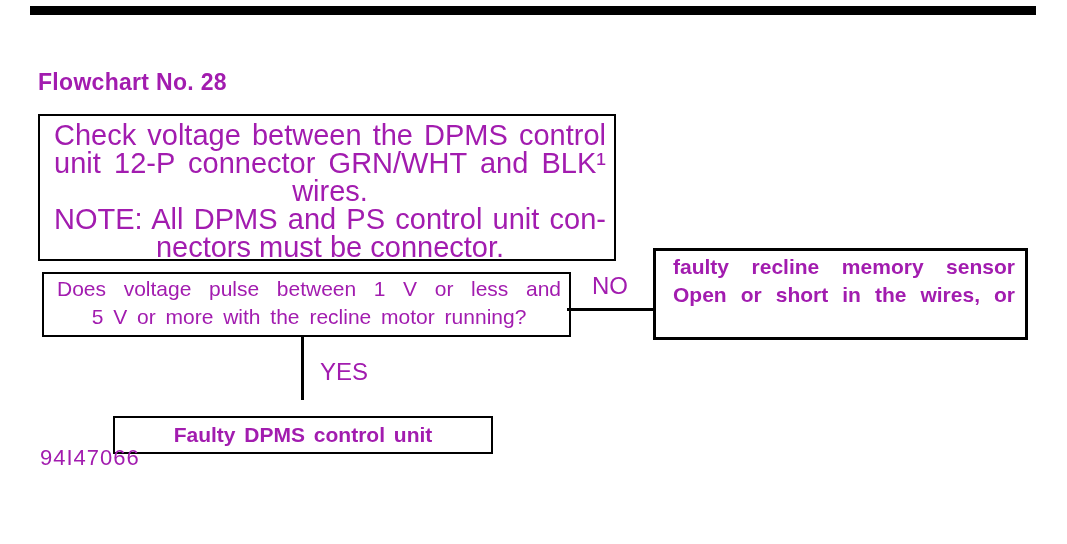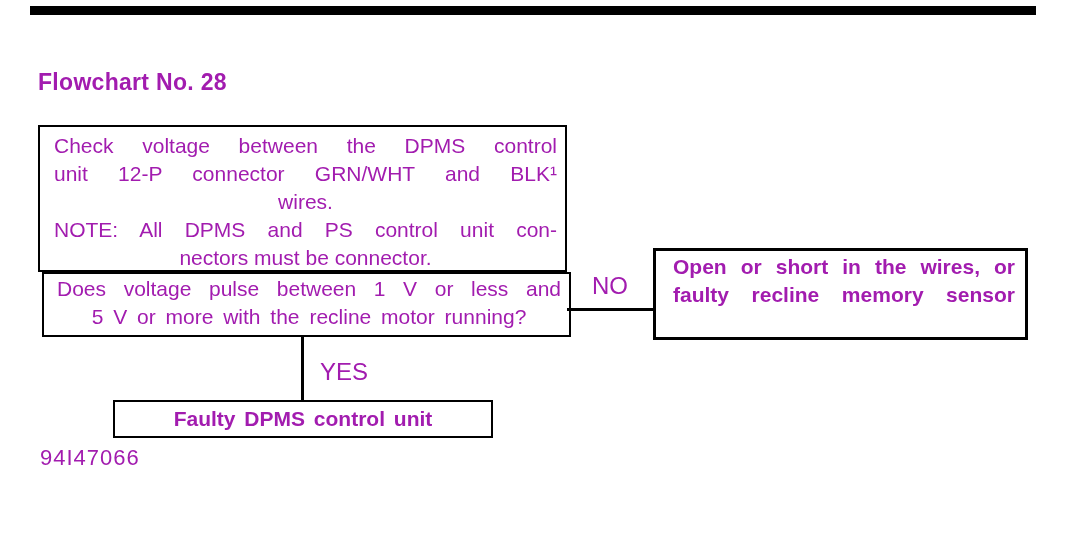--- a/index.html
+++ b/index.html
@@ -7,27 +7,27 @@
     position:relative; width:1067px; height:544px; background:#ffffff;
     font-family:"Liberation Sans", sans-serif; color:#a21caf;
     overflow:hidden;
   }
   .scanbar { position:absolute; left:30px; top:6px; width:1006px; height:9px; background:#000; }
   .title {
     position:absolute; left:38px; top:67px;
     font-size:23px; font-weight:bold; letter-spacing:0.3px; line-height:30px;
   }
   .box { position:absolute; border:2px solid #000; box-sizing:border-box; background:#fff; }
-  .box1 { left:38px; top:125px; width:529px; height:147px; padding:5px 8px 0 14px;
-          font-size:21px; line-height:28px; }
+  .box1 { left:38px; top:114px; width:578px; height:147px; padding:5px 8px 0 14px;
+          font-size:29px; line-height:28px; }
   .box2 { left:42px; top:272px; width:529px; height:65px; padding:1px 8px 0 13px;
           font-size:21px; line-height:28px; }
   .rbox { left:653px; top:248px; width:375px; height:92px; border-width:3px;
           padding:2px 10px 0 17px; font-weight:bold; font-size:21px; line-height:28px; }
-  .bbox { left:113px; top:400px; width:380px; height:38px;
+  .bbox { left:113px; top:416px; width:380px; height:38px;
           font-weight:bold; font-size:21px; text-align:center; line-height:33px;
           word-spacing:3px; }
   .jline { text-align:justify; text-align-last:justify; }
   .sline { text-align:center; }
   .wsp   { word-spacing:4px; }
   .noline { position:absolute; left:567px; top:308px; width:86px; height:3px; background:#000; }
   .yesline { position:absolute; left:301px; top:337px; width:3px; height:63px; background:#000; }
   .nolabel { position:absolute; left:584px; top:272px; width:52px; text-align:center;
              font-size:24px; line-height:28px; }
   .yeslabel { position:absolute; left:320px; top:358px; font-size:24px; line-height:28px; }
@@ -52,22 +52,22 @@
 
   <div class="box box2">
     <div class="jline">Does voltage pulse between 1 V or less and</div>
     <div class="sline wsp">5 V or more with the recline motor running?</div>
   </div>
 
   <div class="noline"></div>
   <div class="nolabel">NO</div>
 
   <div class="box rbox">
+    <div class="jline">faulty recline memory sensor</div>
     <div class="jline">Open or short in the wires, or</div>
-    <div class="jline">faulty recline memory sensor</div>
   </div>
 
   <div class="yesline"></div>
   <div class="yeslabel">YES</div>
 
   <div class="box bbox">Faulty DPMS control unit</div>
 
   <div class="code">94I47066</div>
 
 </div>

